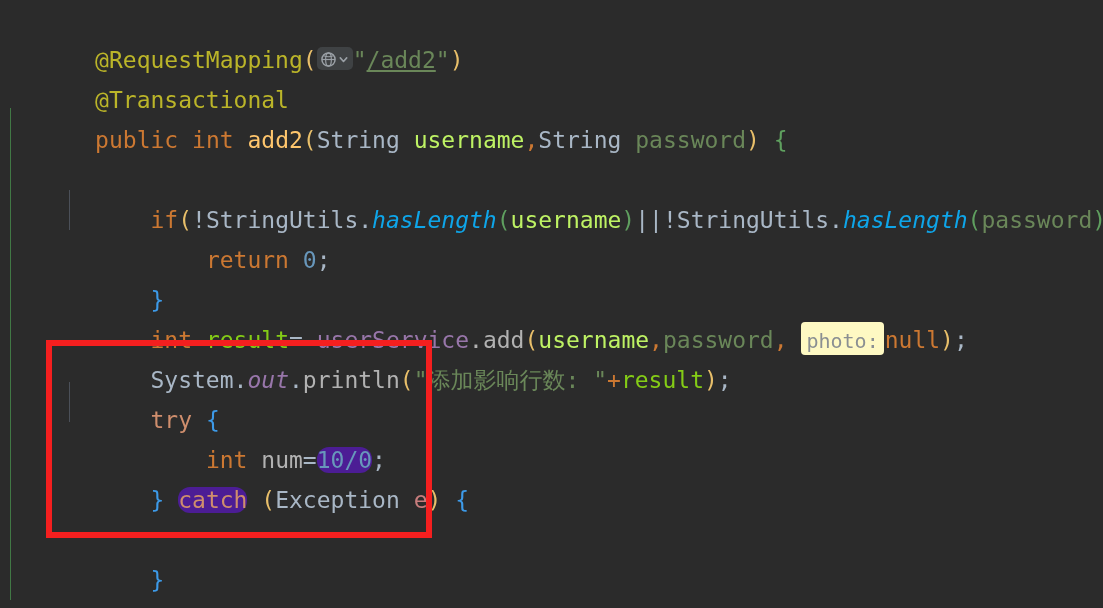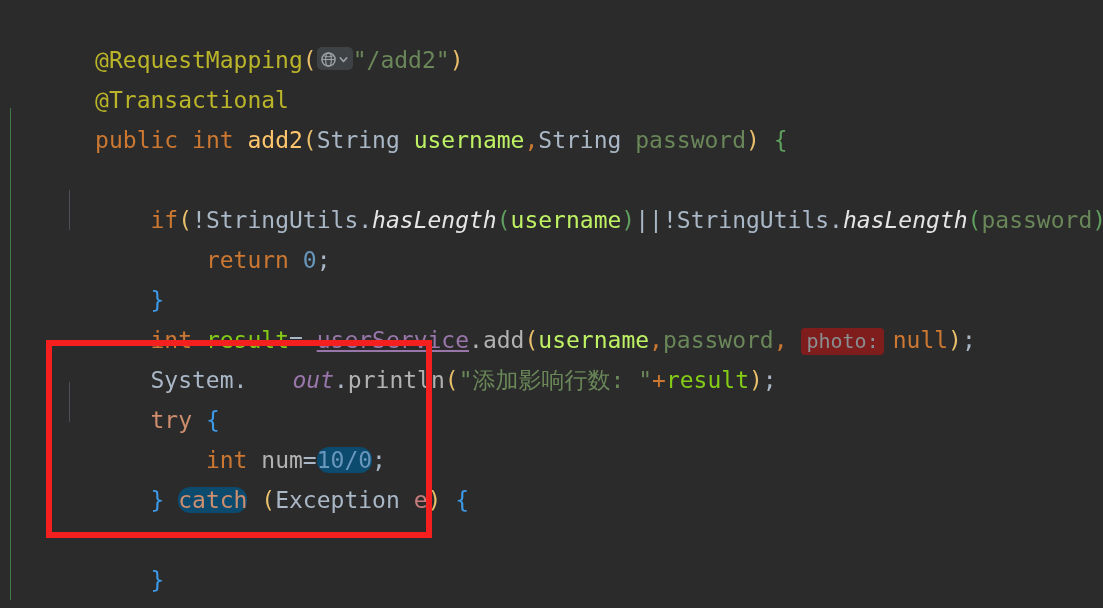--- a/index.html
+++ b/index.html
@@ -32,48 +32,48 @@
   }
   
   .t-anno      { color: #bbb529; }
   .t-kw        { color: #cc7832; text-align: center; }
   .t-kw2       { color: #cf8e6d; margin-top: 21px; }
   .t-ident     { color: #a9b7c6; }
   .t-method    { color: #b2b2b2; }
   .t-methoddecl{ color: #ffc66d; }
   .t-param     { color: #bef264; }
   .t-param2    { color: #6a8759; }
-  .t-field     { color: #9876aa; text-decoration: underline; }
+  .t-field     { color: #9876aa; }
   .t-local     { color: #84cc16; }
   .t-num       { color: #6897bb; }
   .t-str       { color: #6a8759; }
   .t-comment   { color: #629755; font-style: italic; }
-  .t-static    { color: #9876aa; font-style: italic; margin-left: 45px; }
-  .t-staticm   { color: #e5e5e5; font-style: italic; }
+  .t-static    { color: #9876aa; font-style: italic; }
+  .t-staticm   { color: #0ea5e9; font-style: italic; }
   .t-paren-y   { color: #e8bf6a; }
   .t-paren-g   { color: #5f9f5f; }
   .t-brace-b   { color: #3d9ae8; }
   .t-brace-g   { color: #5fa05f; }
   .t-op        { color: #a9b7c6; }
-  .t-link      { color: #6a8759; }
+  .t-link      { color: #6a8759; text-decoration: underline; }
   .t-err       { color: #c77d7d; }
 
   
   .hl {
-    background: #0c4a6e;
+    background: #4c1d95;
     border-radius: 12px;
   }
   
   .hint {
-    background: #7f1d1d;
+    background: #fef9c3;
     color: #8a8f92;
     border-radius: 4px;
-    padding: 1px 5px 2px 5px;
+    padding: 7px 5px 2px 5px;
     font-size: 20px;
-    margin-right: 9px;
+    margin-right: 1px;
   }
   
   .endpoint-widget {
     display: inline-block;
     background: #3f4244;
     border-radius: 5px;
     padding: 0 3px;
     vertical-align: 3px;
     line-height: 1;
     height: 23px;

